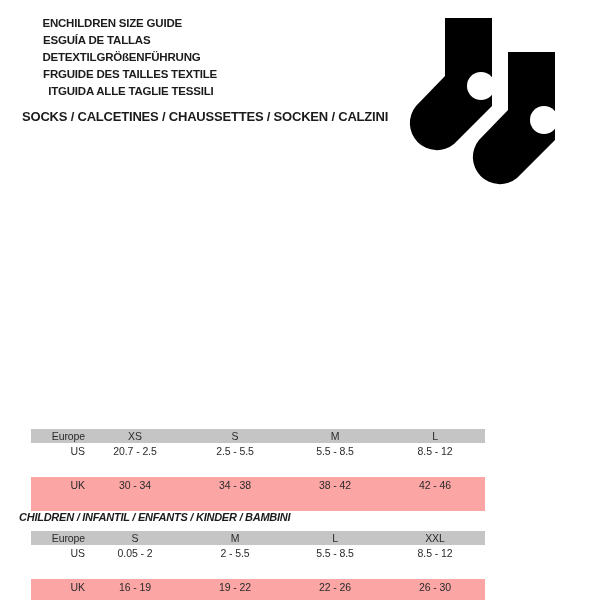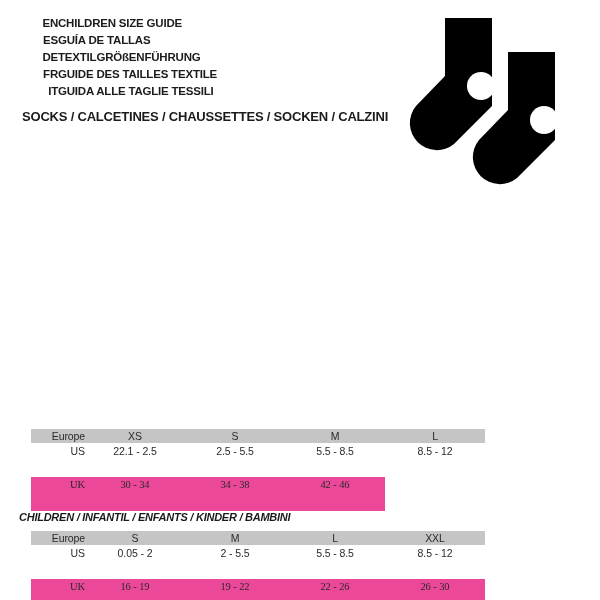--- a/index.html
+++ b/index.html
@@ -47,21 +47,21 @@
   #t2 { top: 531px; }
 
   .hcell {
     height: 14px; line-height: 14px; background: #c5c5c5;
     text-align: center; white-space: nowrap;
   }
   .cell {
     height: 34px; line-height: 16.5px; text-align: center; white-space: nowrap;
   }
   .first { text-align: right; padding-left: 18px; margin-left: 14px; }
-  .alt { background: #ec4899; font-family: Liberation Serif, serif; }
+  .alt { background: #fca5a5; }
 </style>
 </head>
 <body>
 
 <div class="canvas">
 
   <div class="lang-block">
     <div class="lang-row">
       <span class="lang-code">EN</span>
       <span class="lang-label">CHILDREN SIZE GUIDE</span>
@@ -100,28 +100,29 @@
   </svg>
 
   <div class="size-table" id="t1">
     <div class="hcell first">Europe</div>
     <div class="hcell">XS</div>
     <div class="hcell">S</div>
     <div class="hcell">M</div>
     <div class="hcell">L</div>
 
     <div class="cell first">US</div>
-    <div class="cell">22.1 - 2.5</div>
+    <div class="cell">20.7 - 2.5</div>
     <div class="cell">2.5 - 5.5</div>
     <div class="cell">5.5 - 8.5</div>
     <div class="cell">8.5 - 12</div>
 
     <div class="cell first alt">UK</div>
     <div class="cell alt">30 - 34</div>
     <div class="cell alt">34 - 38</div>
+    <div class="cell alt">38 - 42</div>
     <div class="cell alt">42 - 46</div>
   </div>
 
   <div class="tbl-title" id="t2-title">CHILDREN / INFANTIL / ENFANTS / KINDER / BAMBINI</div>
   <div class="size-table" id="t2">
     <div class="hcell first">Europe</div>
     <div class="hcell">S</div>
     <div class="hcell">M</div>
     <div class="hcell">L</div>
     <div class="hcell">XXL</div>

